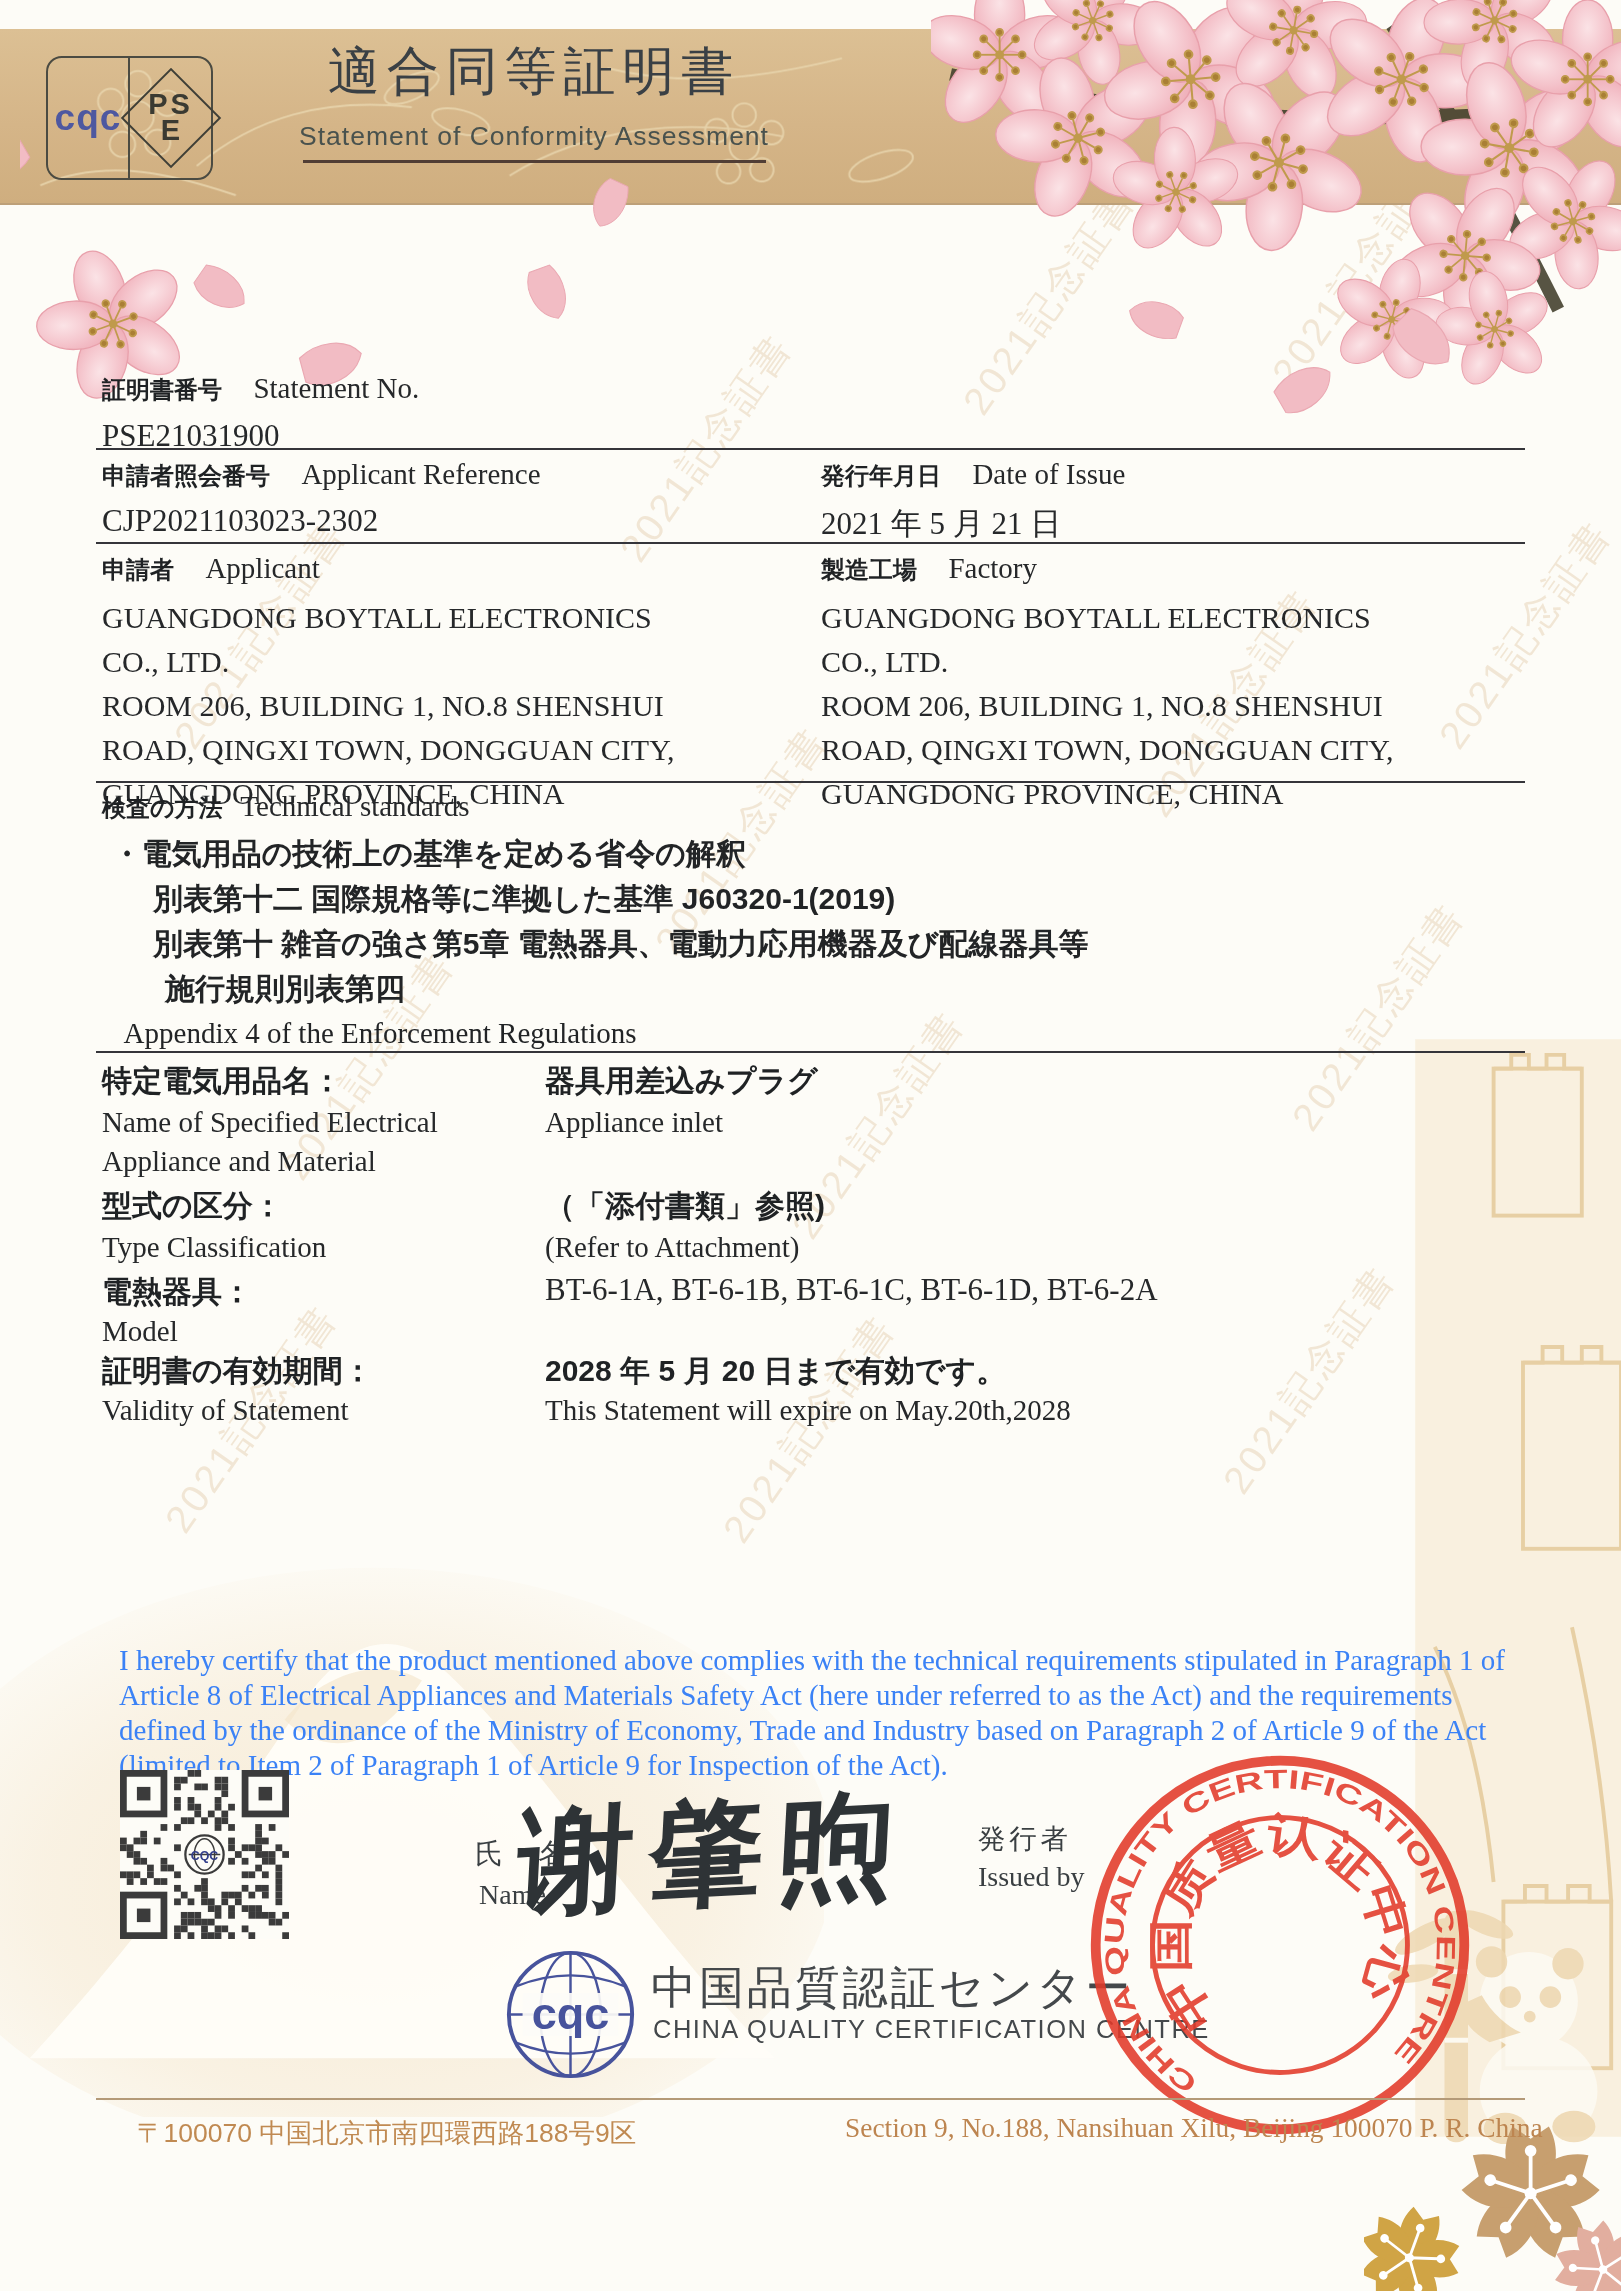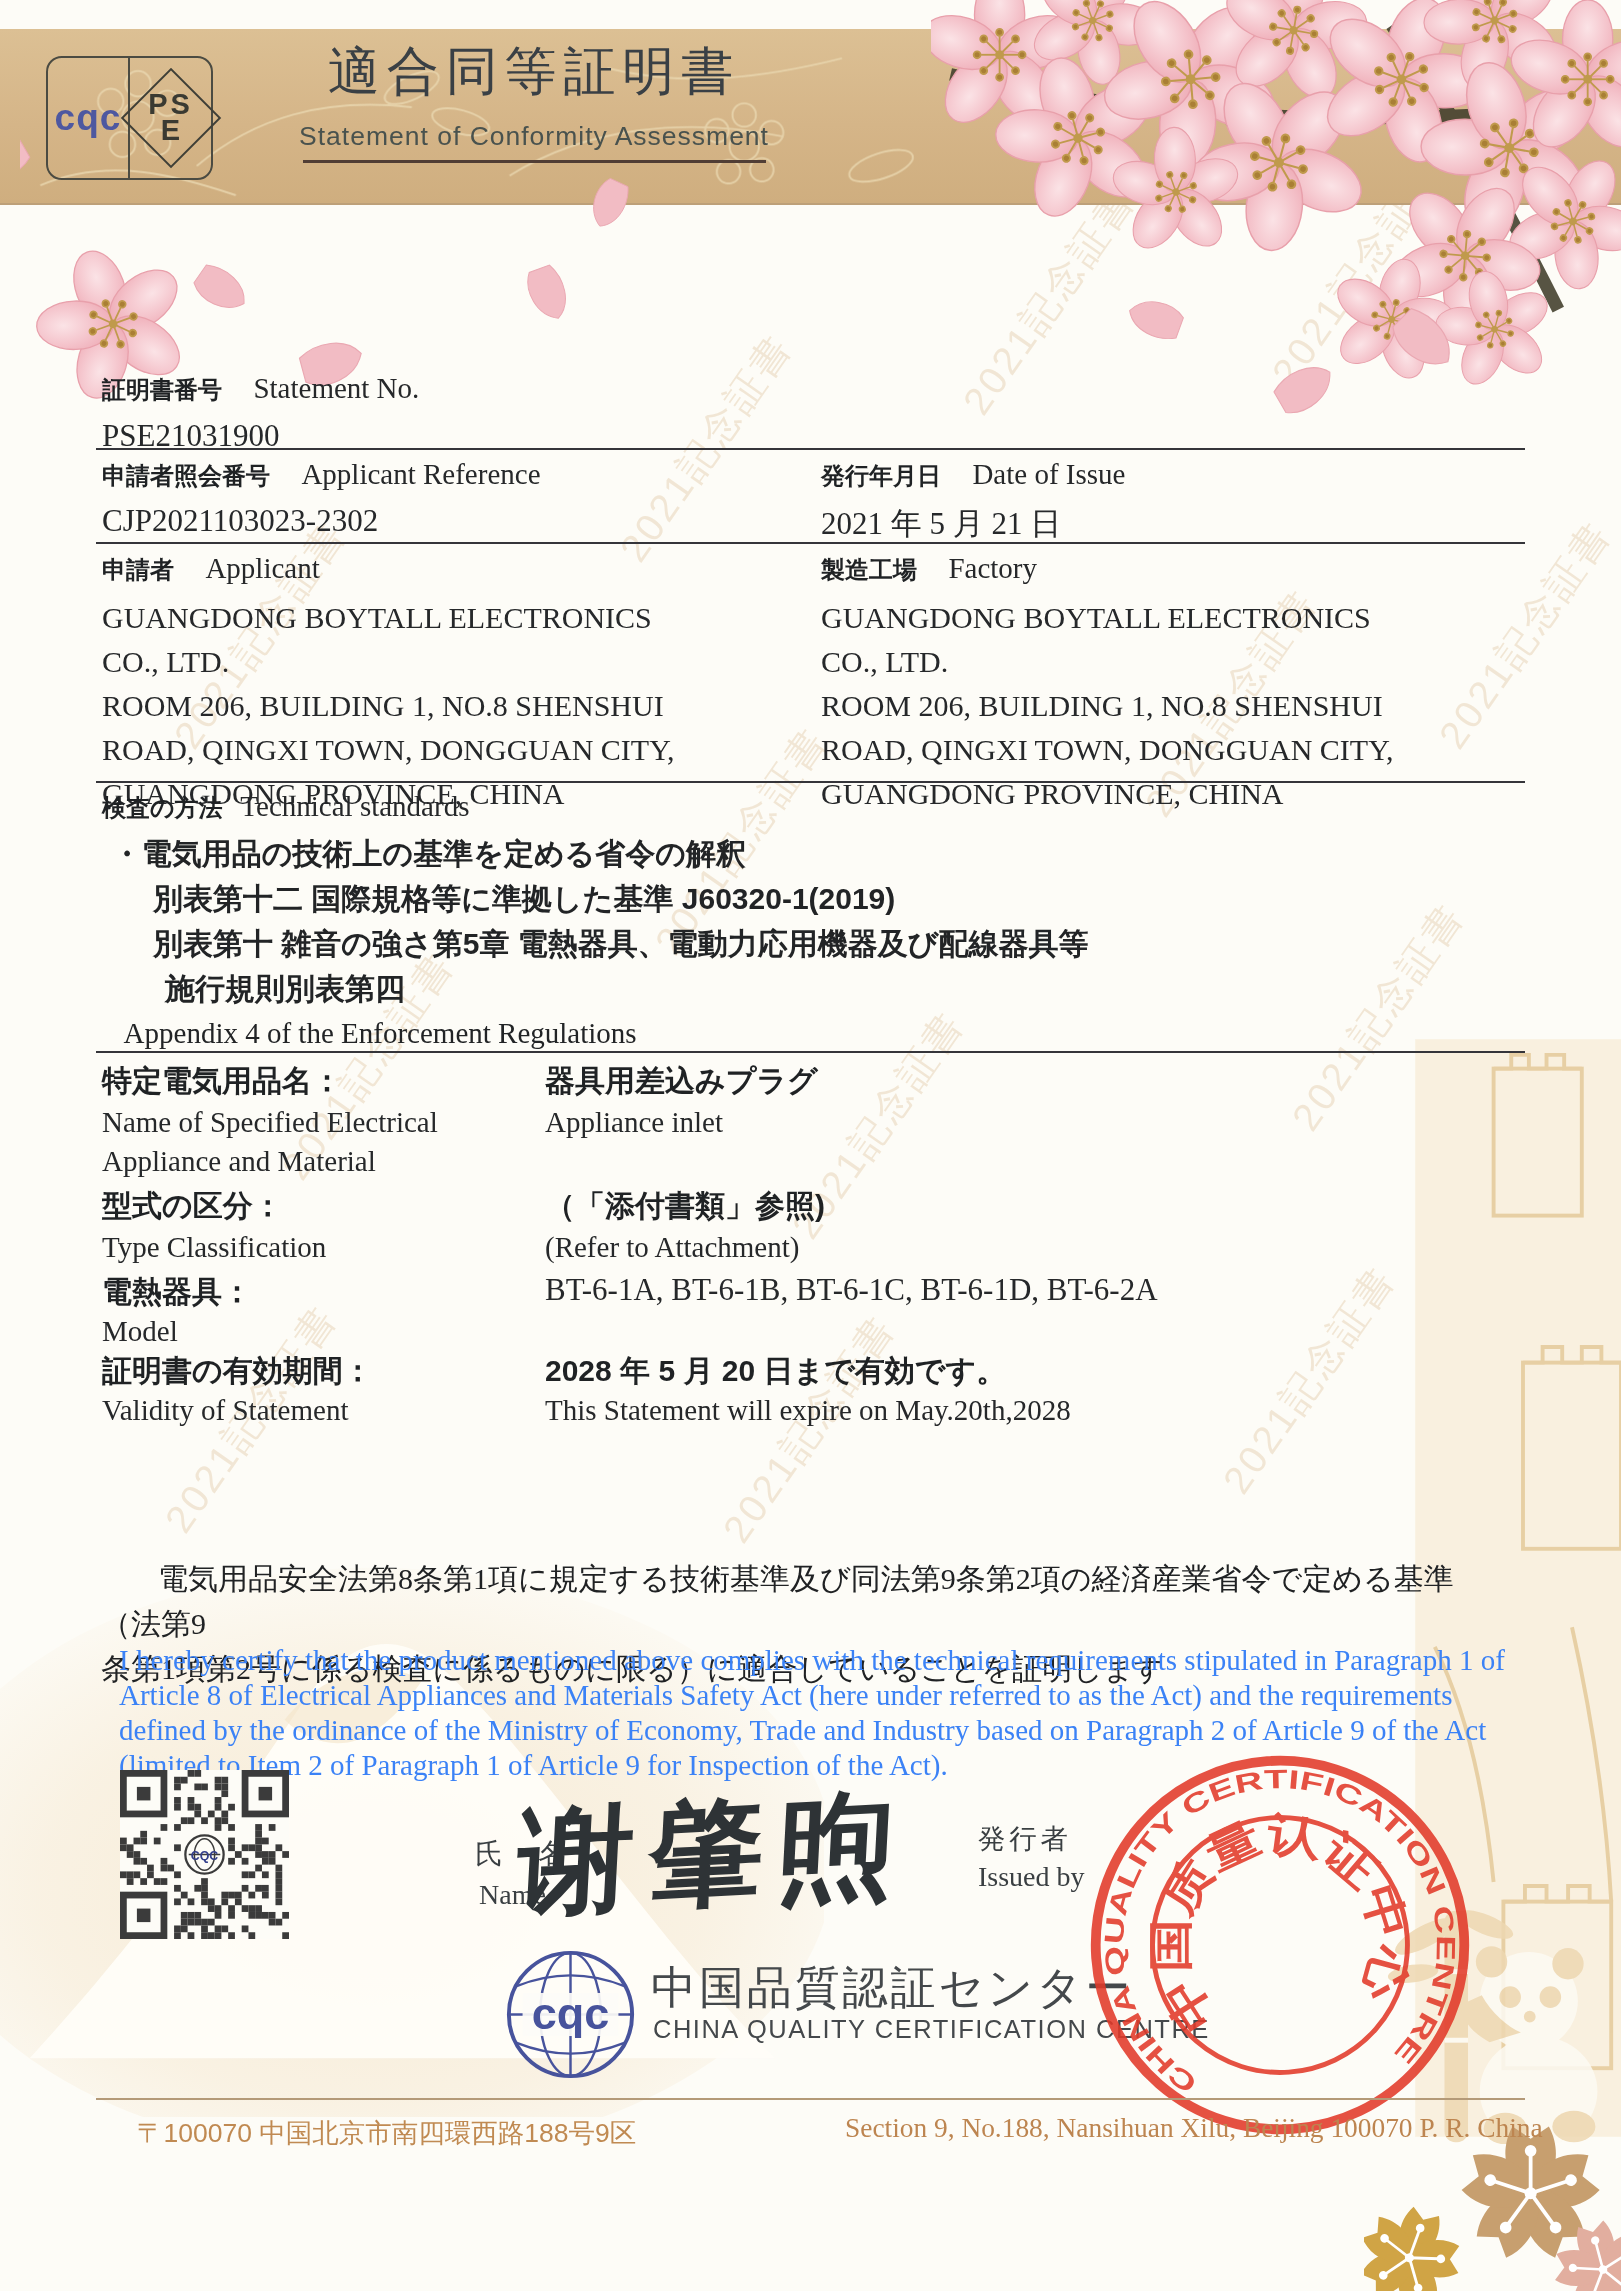--- a/index.html
+++ b/index.html
@@ -372,24 +372,20 @@
 
   <div class="row jpv" style="left:102px;top:1272px">電熱器具：</div>
   <div class="row val" style="left:545px;top:1272px">BT-6-1A, BT-6-1B, BT-6-1C, BT-6-1D, BT-6-2A</div>
   <div class="row en" style="left:102px;top:1315px">Model</div>
 
   <div class="row jpv" style="left:102px;top:1351px">証明書の有効期間：</div>
   <div class="row jpv" style="left:545px;top:1351px">2028 年 5 月 20 日まで有効です。</div>
   <div class="row en" style="left:102px;top:1394px">Validity of Statement</div>
   <div class="row en" style="left:545px;top:1394px">This Statement will expire on May.20th,2028</div>
 
-  <div class="decl-jp">
-    <div class="ind">電気用品安全法第8条第1項に規定する技術基準及び同法第9条第2項の経済産業省令で定める基準（法第9</div>
-    <div>条第1項第2号に係る検査に係るものに限る）に適合していることを証明します</div>
-  </div>
   <div class="decl-en">I hereby certify that the product mentioned above complies with the technical requirements stipulated in Paragraph 1 of Article 8 of Electrical Appliances and Materials Safety Act (here under referred to as the Act) and the requirements defined by the ordinance of the Ministry of Economy, Trade and Industry based on Paragraph 2 of Article 9 of the Act (limited to Item 2 of Paragraph 1 of Article 9 for Inspection of the Act).</div>
 
   <svg class="qr" viewBox="0 0 150 150">
     <rect width="150" height="150" fill="#fdfcf7"></rect>
     <g id="qr-mods" fill="#3b3b3b">
         <rect x="60" y="0" width="6" height="6"></rect>
         <rect x="66" y="0" width="6" height="6"></rect>
         <rect x="48" y="6" width="6" height="6"></rect>
         <rect x="54" y="6" width="6" height="6"></rect>
         <rect x="84" y="6" width="6" height="6"></rect>

